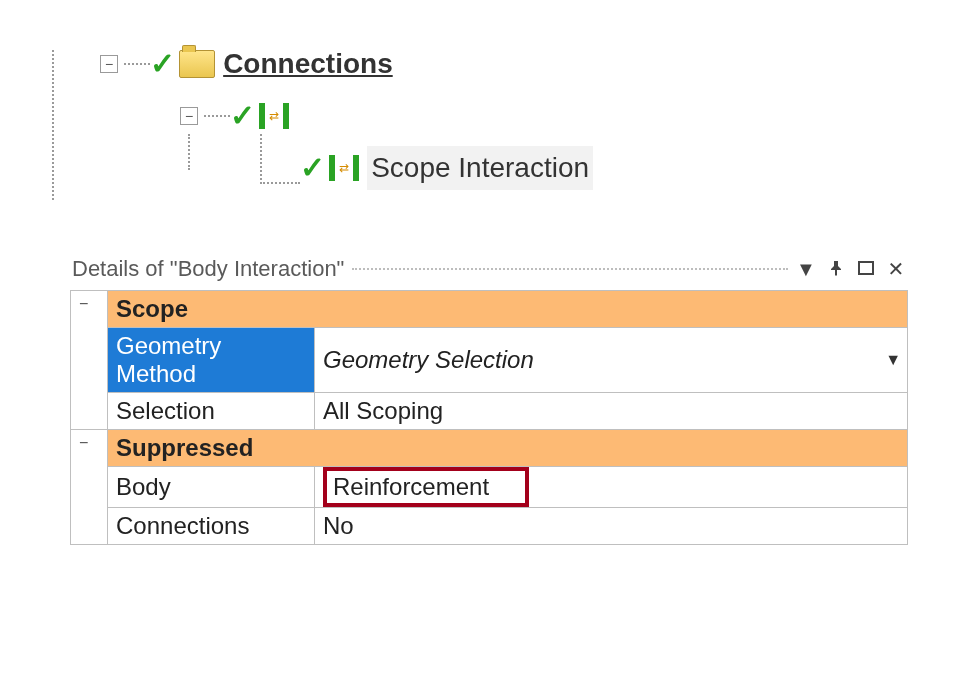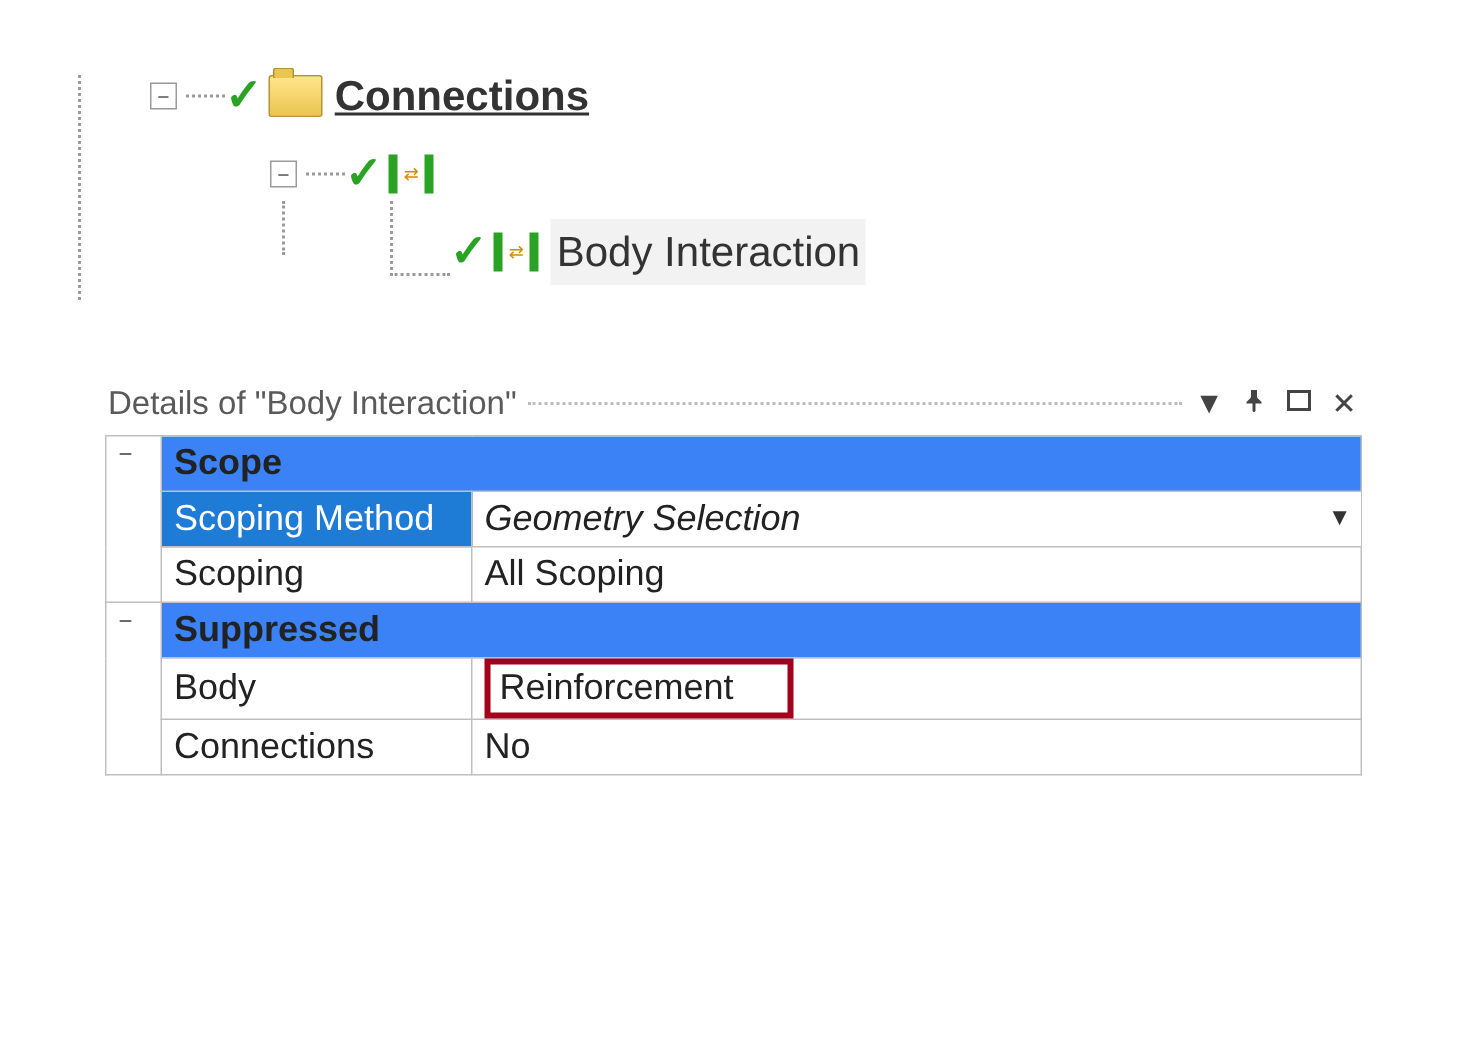--- a/index.html
+++ b/index.html
@@ -139,21 +139,21 @@
     border-right:none;
     text-align:center;
     vertical-align: top;
     font-size:16px;
     color:#555;
     background:#fff;
     padding-top:6px;
   }
   .group-head td.gh {
     font-weight: bold;
-    background:#3b82f6;
+    background:#fdba74;
   }
   .sel-cell {
     background: #1e7bd6 !important;
     color: #fff;
   }
   .dd-cell { position: relative; font-style: italic; }
   .dd-arrow {
     position:absolute;
     right:6px; top:50%;
     transform: translateY(-50%);
@@ -203,21 +203,21 @@
         <span class="vline" style="left:-72px; top:-34px; height:36px;"></span>
         <span class="vline" style="left:0; top:-34px; height:50px;"></span>
         <span class="hconn" style="position:absolute; left:0; top:14px; width:40px;"></span>
       </span>
       <span class="tree-check">✓</span>
       <span class="bi-icon">
         <span class="bar l"></span>
           <span class="bar r"></span>
         <span class="arrows">⇄</span>
       </span>
-      <span class="sel-bg">Body Interaction</span>
+      <span class="sel-bg">Scope Interaction</span>
     </div>
   </div>
 
   <div class="details">
     <div class="details-title">
       <span>Details of "Body Interaction"</span>
       <span class="dotline"></span>
       <span class="title-icons">
         <span class="glyph">▼</span>
         <span class="glyph">
@@ -235,28 +235,28 @@
     </div>
 
     <table class="props">
 
       <tbody>
           <tr class="group-head">
         <td class="group-toggle" rowspan="3">−</td>
         <td class="gh" colspan="2">Scope</td>
       </tr>
       <tr>
-        <td class="sel-cell" style="width:190px;">Scoping Method</td>
+        <td class="sel-cell" style="width:190px;">Geometry Method</td>
         <td class="dd-cell">
           <span>Geometry Selection</span>
           <span class="dd-arrow">▼</span>
         </td>
       </tr>
       <tr>
-        <td>Scoping</td>
+        <td>Selection</td>
         <td>All Scoping</td>
       </tr>
 
       <tr class="group-head">
         <td class="group-toggle" rowspan="3">−</td>
         <td class="gh" colspan="2">Suppressed</td>
       </tr>
       <tr>
         <td>Body</td>
         <td>

